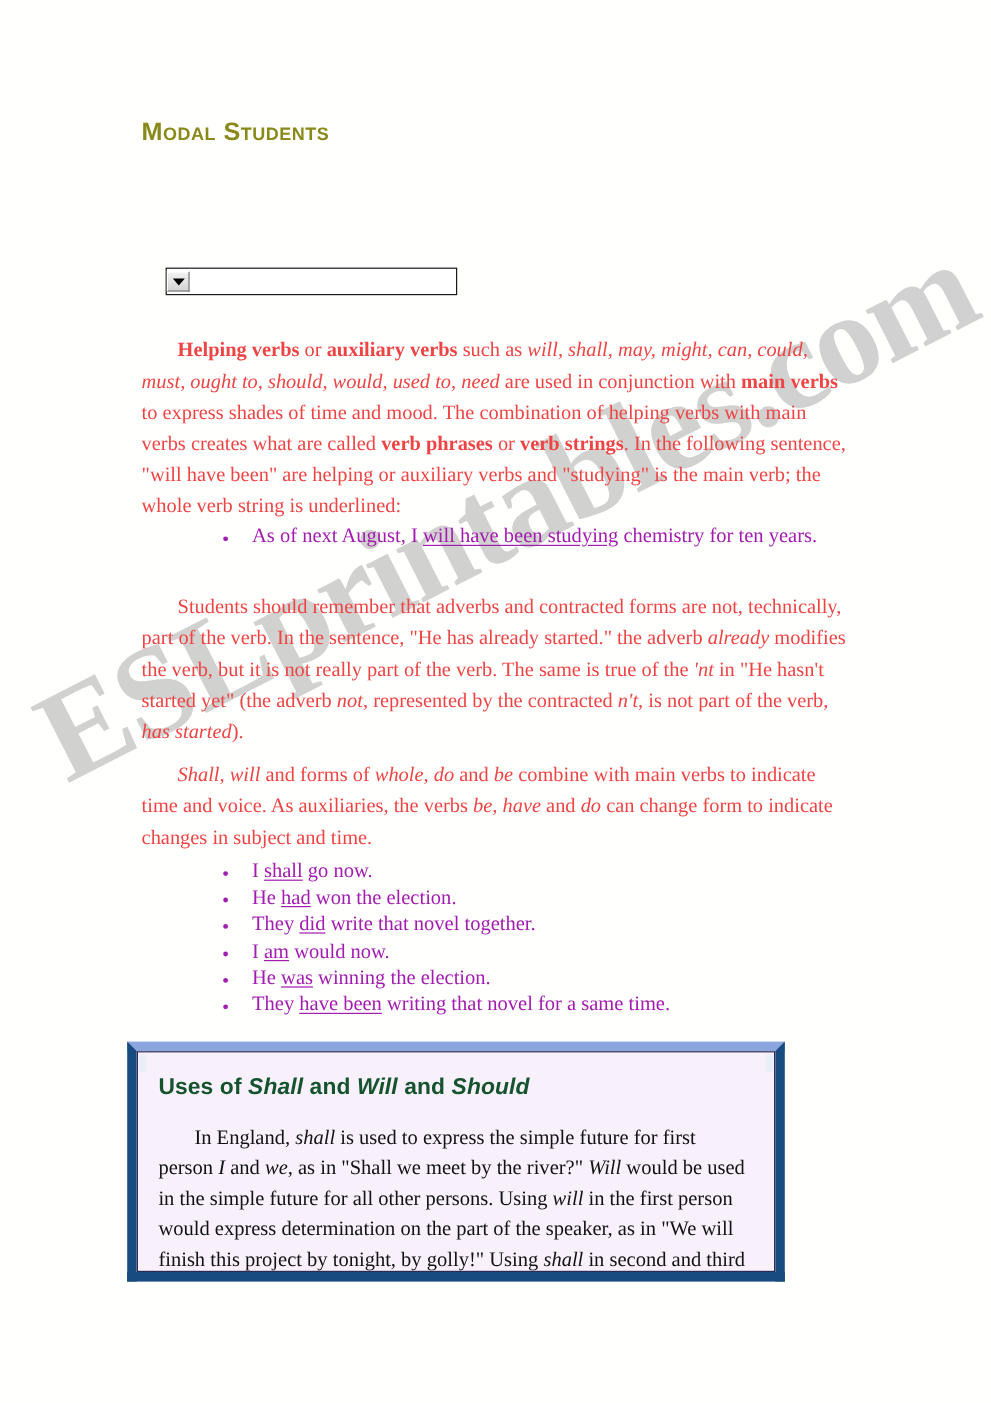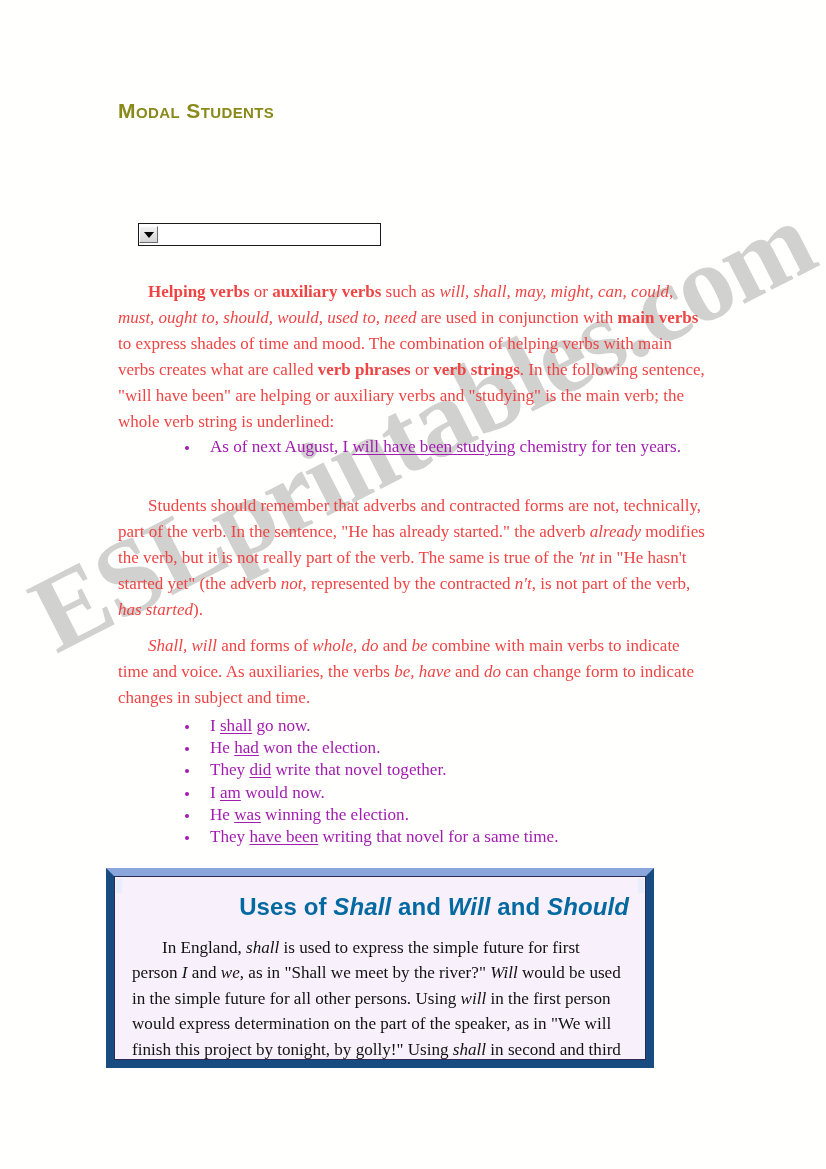--- a/index.html
+++ b/index.html
@@ -173,27 +173,26 @@
     position: absolute;
     inset: 0;
     border: 1px solid #2b2b55;
     background: #f8f0fb;
     box-sizing: border-box;
     padding: 16px 16px 10px 14px;
     overflow: hidden;
   }
   .callout-heading {
     font-family: "Liberation Sans", sans-serif;
-    font-size: 24px;
+    font-size: 19px;
     font-weight: 700;
-    color: #0369a1;
+    color: #14532d;
     line-height: 24px;
     margin: 2px 0 16px 3px;
     letter-spacing: 0.1px;
-    text-align: right;
   }
   .callout-body {
     font-family: "Liberation Serif", serif;
     font-size: 17.1px;
     line-height: 25.4px;
     color: #121212;
     text-indent: 30px;
     margin: 0 2px 0 3px;
   }
   

